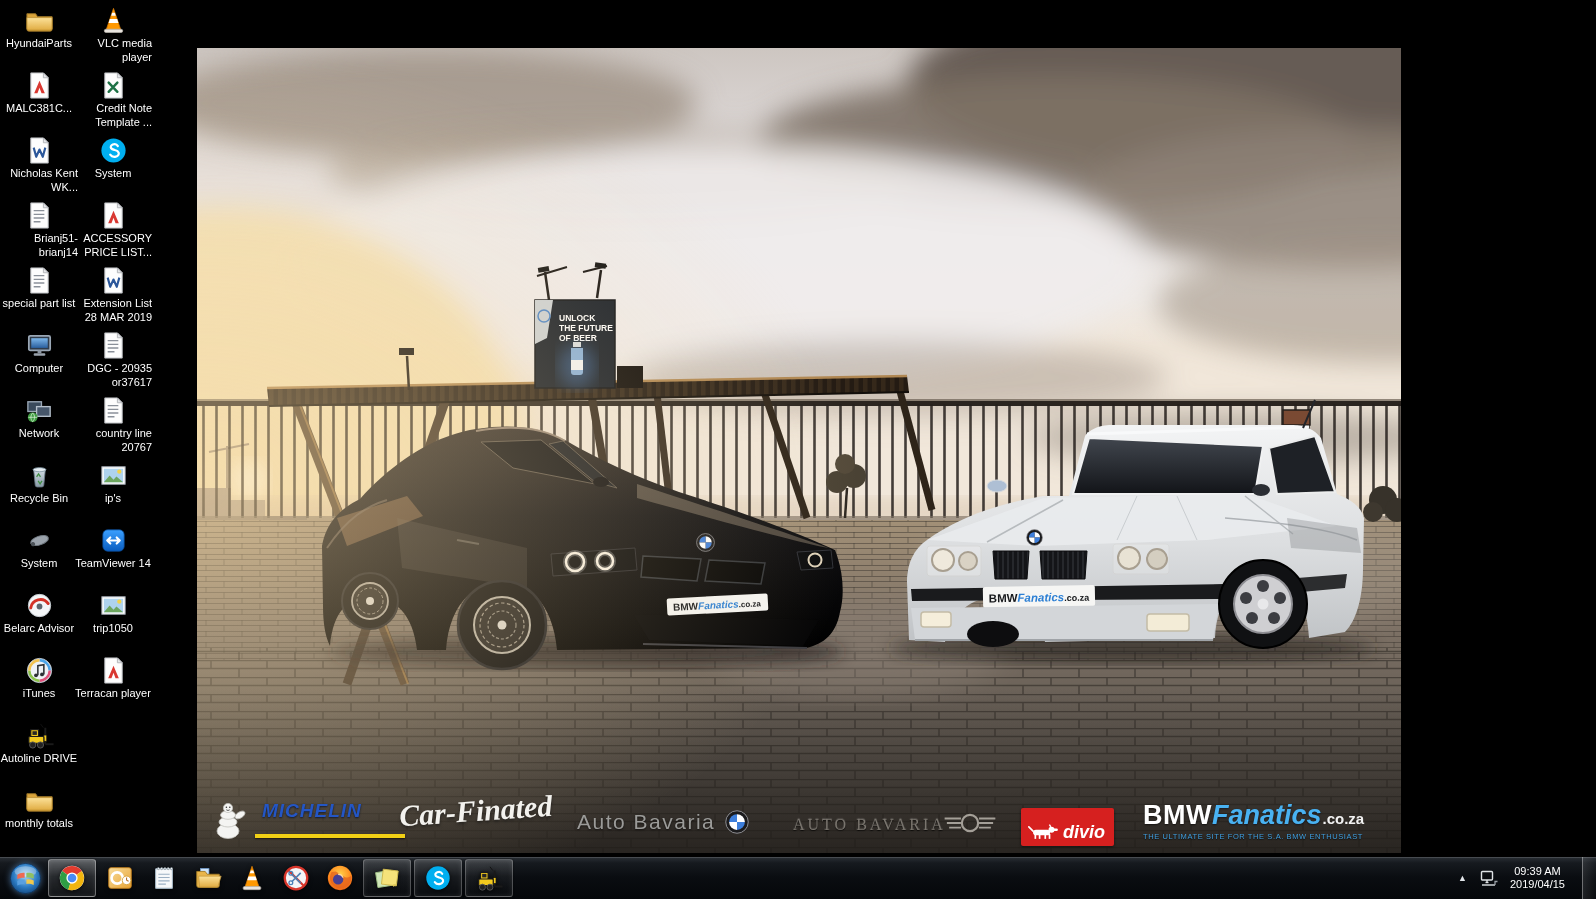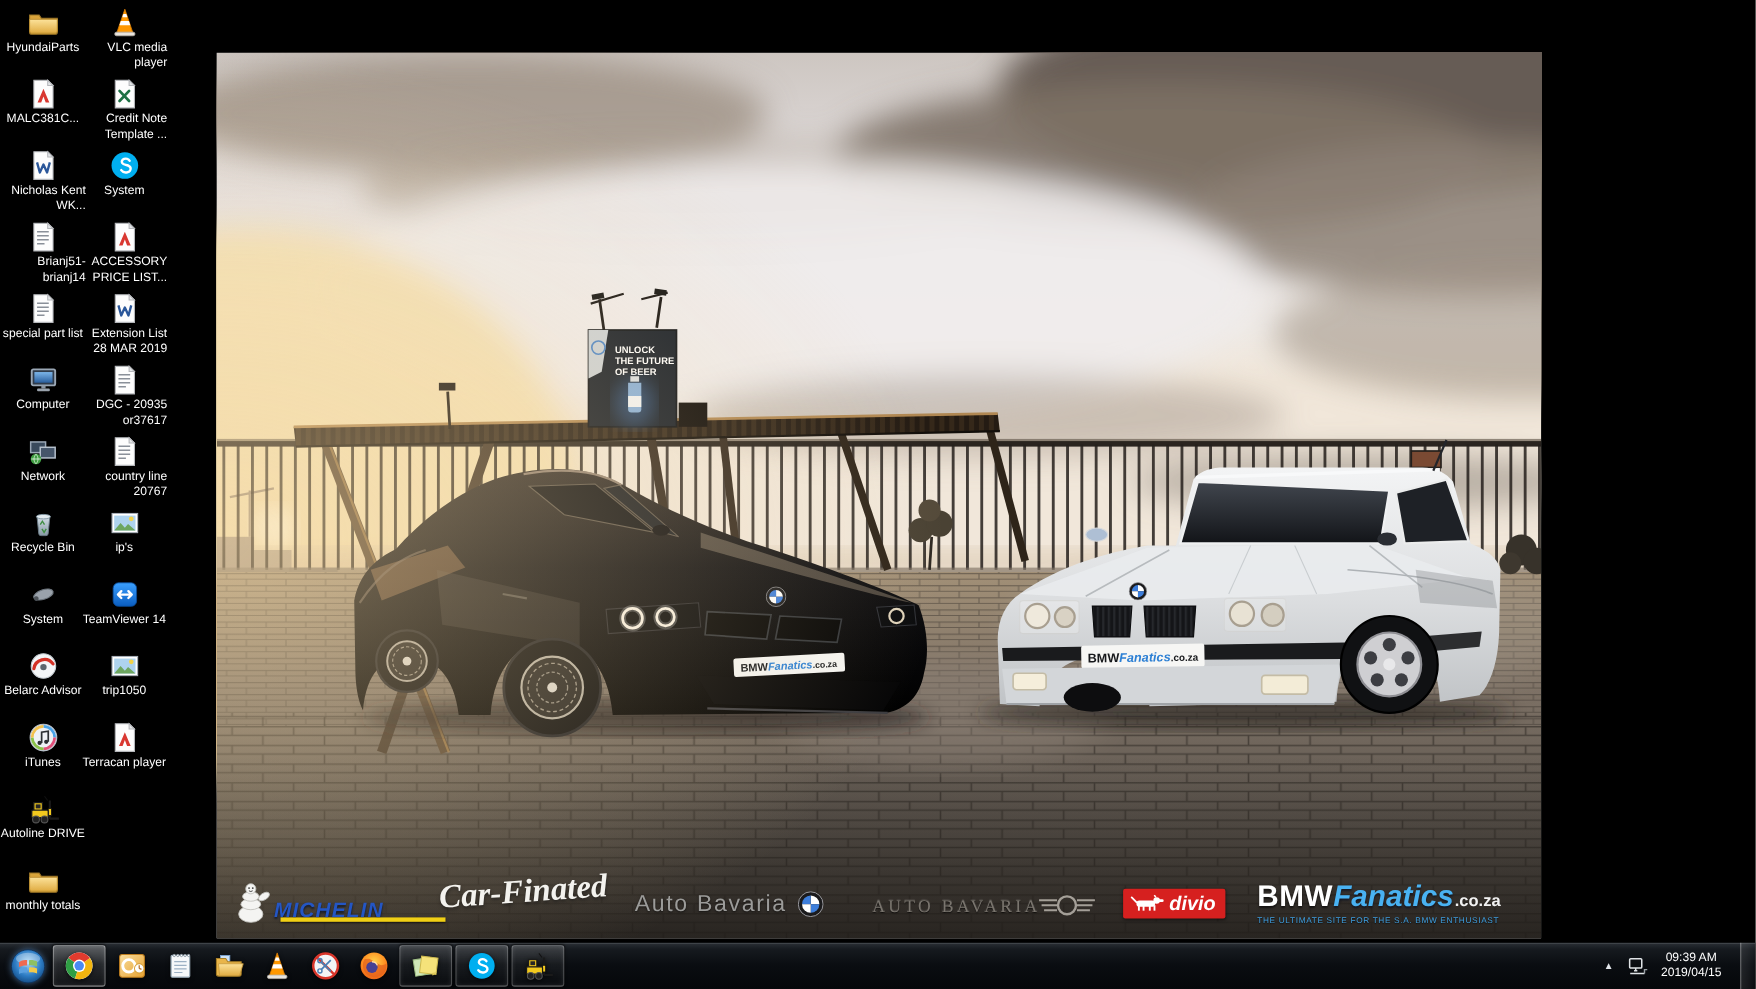--- a/index.html
+++ b/index.html
@@ -13,42 +13,42 @@
   .wallpaper {
     position:absolute; left:197px; top:48px; width:1204px; height:805px;
     background:#d8d3d0; overflow:hidden;
   }
   .wp-svg { position:absolute; left:0; top:0; width:100%; height:100%; display:block; }
 
   
   .banner { position:absolute; left:0; top:0; width:100%; height:100%; pointer-events:none; }
   .sp { position:absolute; white-space:nowrap; }
   .sp-michelin { left:12px; top:752px; width:200px; }
-  .mich-row { display:flex; align-items:flex-end; gap:0; }
+  .mich-row { display:flex; gap:13px; }
   .mich-text {
     font-size:19px; font-weight:bold; font-style:italic; letter-spacing:1px;
     color:#2456c4; text-shadow:0 1px 2px rgba(5,15,40,.8);
   }
   .mich-bar { position:absolute; left:46px; top:34px; width:150px; height:4px; background:#f0cf15; box-shadow:0 1px 2px rgba(0,0,0,.6); }
   .sp-carfinated {
     left:202px; top:746px; font-family:"Liberation Serif", serif;
     font-style:italic; font-weight:bold; font-size:30px; color:#f3f2ee;
     transform:rotate(-4deg); text-shadow:0 2px 3px rgba(20,20,20,.55);
   }
   .sp-autobav1 { left:380px; top:762px; display:flex; align-items:center; gap:10px; }
   .ab1-text { font-size:21px; color:#9b9b99; letter-spacing:1.5px; text-shadow:0 1px 2px rgba(0,0,0,.6); }
   .sp-autobav2 {
     left:596px; top:768px; font-family:"Liberation Serif", serif; font-size:16px;
     color:#7a756e; letter-spacing:3px;
     text-shadow:0 1px 1px rgba(0,0,0,.7), 0 -1px 1px rgba(255,255,255,.18);
   }
   .sp-mini { left:744px; top:764px; opacity:.85; }
   .sp-divio {
     left:824px; top:760px; display:flex; align-items:center; gap:4px;
-    background:#d6201f; border-radius:2px; padding:3px 9px 3px 6px;
+    background:#d6201f; border-radius:2px; padding:14px 9px 3px 6px;
     box-shadow:0 1px 3px rgba(0,0,0,.5);
   }
   .divio-text { font-size:18px; font-weight:bold; font-style:italic; color:#fff; }
   .sp-bmwf { left:946px; top:752px; text-align:left; }
   .bmwf-line1 { display:flex; align-items:baseline; }
   .bmwf-bmw { font-size:27px; font-weight:bold; color:#fff; letter-spacing:.5px; text-shadow:0 1px 2px rgba(0,0,0,.6); }
   .bmwf-fan { font-size:27px; font-weight:bold; font-style:italic; color:#49b2f2; text-shadow:0 1px 2px rgba(0,10,30,.6); }
   .bmwf-suffix { font-size:15px; font-weight:bold; color:#f2f2f2; margin-left:1px; }
   .bmwf-tagline { font-size:7.5px; color:#3f9fe0; letter-spacing:.6px; margin-top:1px; text-shadow:0 1px 1px rgba(0,0,0,.7); }
 

